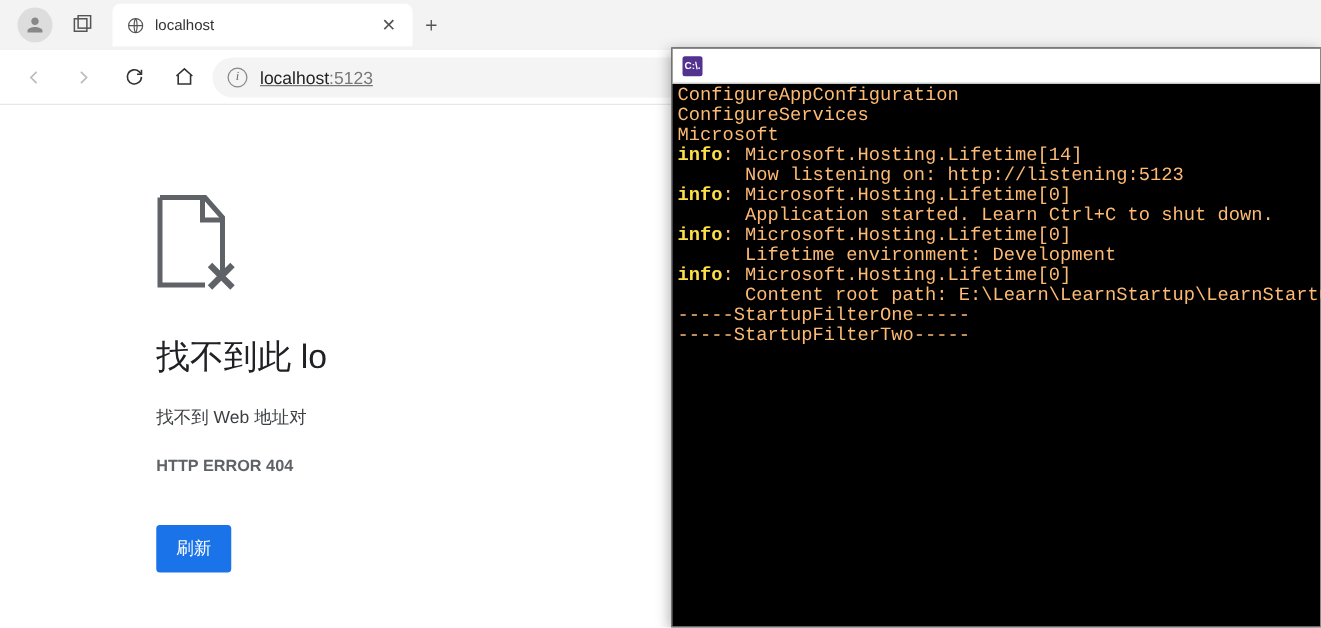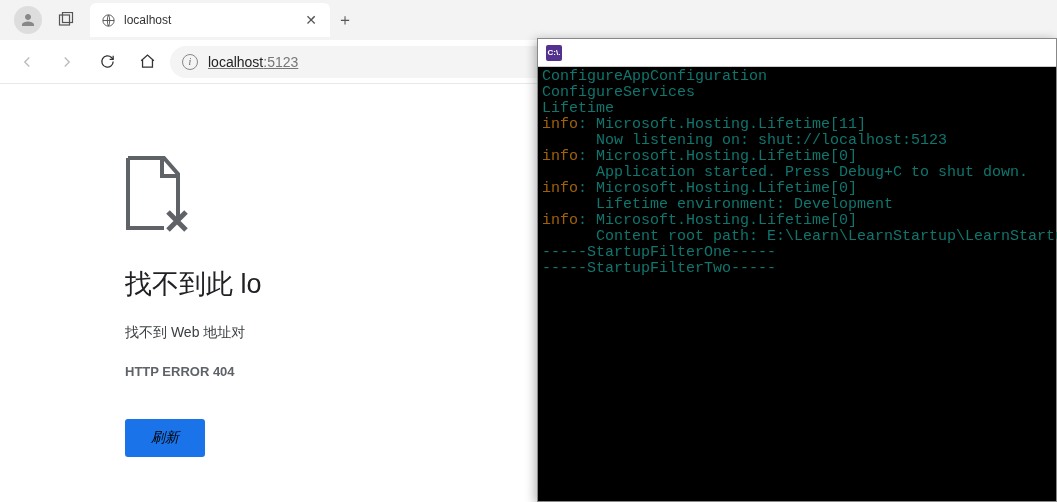--- a/index.html
+++ b/index.html
@@ -27,29 +27,29 @@
 .address-bar .url b { color: #222; font-weight: 400; }
 
 
 .page { padding: 70px 0 0 0; display:flex; flex-direction:column; align-items:flex-start; }
 .page-inner { width: 540px; padding-left: 125px; }
 .error-icon-wrap { margin-bottom: 30px; margin-left: -5px; }
 .error-icon-wrap svg { width: 68px; height: 78px; }
 .page h1 { font-size: 27px; font-weight: 400; color: #202124; margin-bottom: 22px; }
 .page .subtitle { font-size: 14px; color: #3c4043; margin-bottom: 22px; }
 .page .errcode { font-size: 13px; color: #5f6368; font-weight: 700; margin-bottom: 40px; }
-.reload-btn { background: #1a73e8; color: #000000; border: none; padding: 10px 26px; font-size: 14px; border-radius: 3px; cursor: pointer; font-style: italic; }
+.reload-btn { background: #1a73e8; color: #ffffff; border: none; padding: 10px 16px; font-size: 14px; border-radius: 3px; cursor: pointer; }
 
 
 .console-window { position: absolute; top: 38px; left: 537px; width: 520px; height: 464px; background: #000; border: 1px solid #888; box-shadow: -2px 2px 10px rgba(0,0,0,0.3); }
 .console-title { background: #fff; height: 28px; display: flex; align-items: center; padding: 0 8px; gap: 8px; font-size: 12px; color: #222; border-bottom: 1px solid #ccc; }
 .console-title .c-icon { width: 16px; height: 16px; background: #53318f; color:#fff; font-size:8px; display:flex; align-items:center; justify-content:center; font-weight:bold; border-radius:2px; }
 .console-body { padding: 2px 4px; font-family: "NSimSun","SimSun","Courier New", monospace; font-size: 15px; line-height: 16px; white-space: pre; color: #ccc; }
-.console-body .info { color: #a16207; }
-.console-body .plain { color: #0f766e; }
+.console-body .info { color: #fde047; font-weight: bold; }
+.console-body .plain { color: #fdba74; }
 </style>
 </head>
 <body>
 
 <div class="browser-top">
   <div class="tab-strip">
     <div class="profile-icon">
       <svg viewBox="0 0 24 24">
           <path d="M12 12c2.2 0 4-1.8 4-4s-1.8-4-4-4-4 1.8-4 4 1.8 4 4 4zm0 2c-2.7 0-8 1.3-8 4v2h16v-2c0-2.7-5.3-4-8-4z"></path>
         </svg>
@@ -119,24 +119,24 @@
     <button class="reload-btn">刷新</button>
   </div>
 </div>
 
 <div class="console-window">
   <div class="console-title">
     <span class="c-icon">C:\.</span>
   </div>
   <div class="console-body"><span class="plain">ConfigureAppConfiguration</span>
 <span class="plain">ConfigureServices</span>
-<span class="plain">Lifetime</span>
-<span class="info">info</span><span class="plain">: Microsoft.Hosting.Lifetime[11]</span>
-<span class="plain">      Now listening on: shut://localhost:5123</span>
+<span class="plain">Microsoft</span>
+<span class="info">info</span><span class="plain">: Microsoft.Hosting.Lifetime[14]</span>
+<span class="plain">      Now listening on: http://listening:5123</span>
 <span class="info">info</span><span class="plain">: Microsoft.Hosting.Lifetime[0]</span>
-<span class="plain">      Application started. Press Debug+C to shut down.</span>
+<span class="plain">      Application started. Learn Ctrl+C to shut down.</span>
 <span class="info">info</span><span class="plain">: Microsoft.Hosting.Lifetime[0]</span>
 <span class="plain">      Lifetime environment: Development</span>
 <span class="info">info</span><span class="plain">: Microsoft.Hosting.Lifetime[0]</span>
 <span class="plain">      Content root path: E:\Learn\LearnStartup\LearnStartup</span>
 <span class="plain">-----StartupFilterOne-----</span>
 <span class="plain">-----StartupFilterTwo-----</span></div>
 </div>
 
 </body></html>

